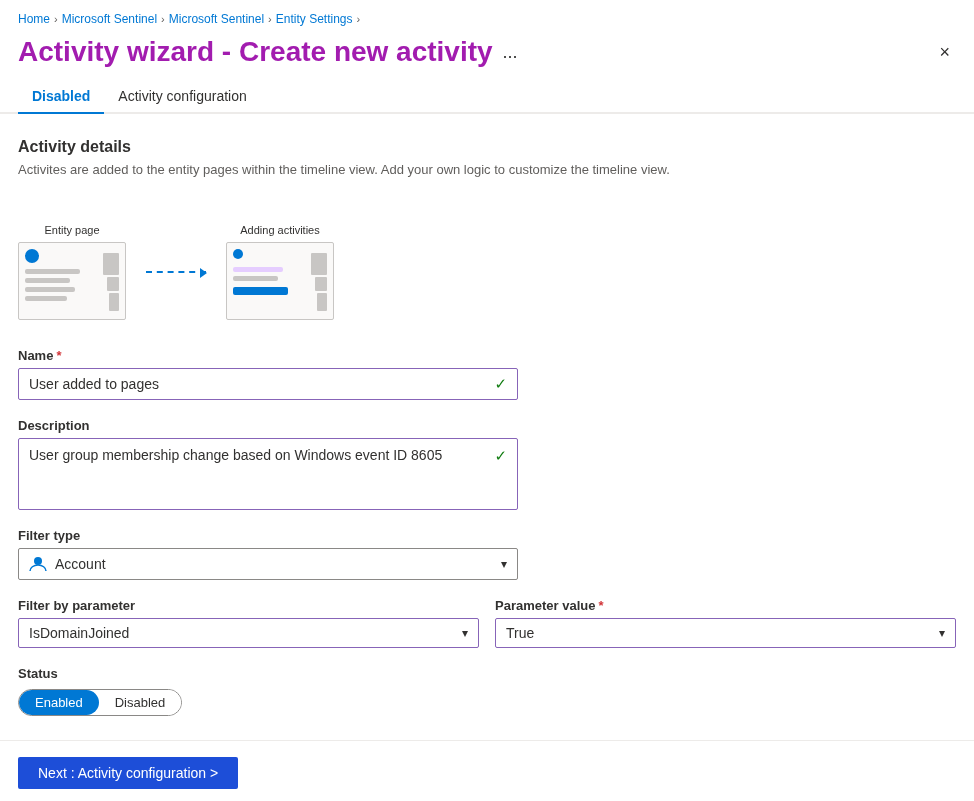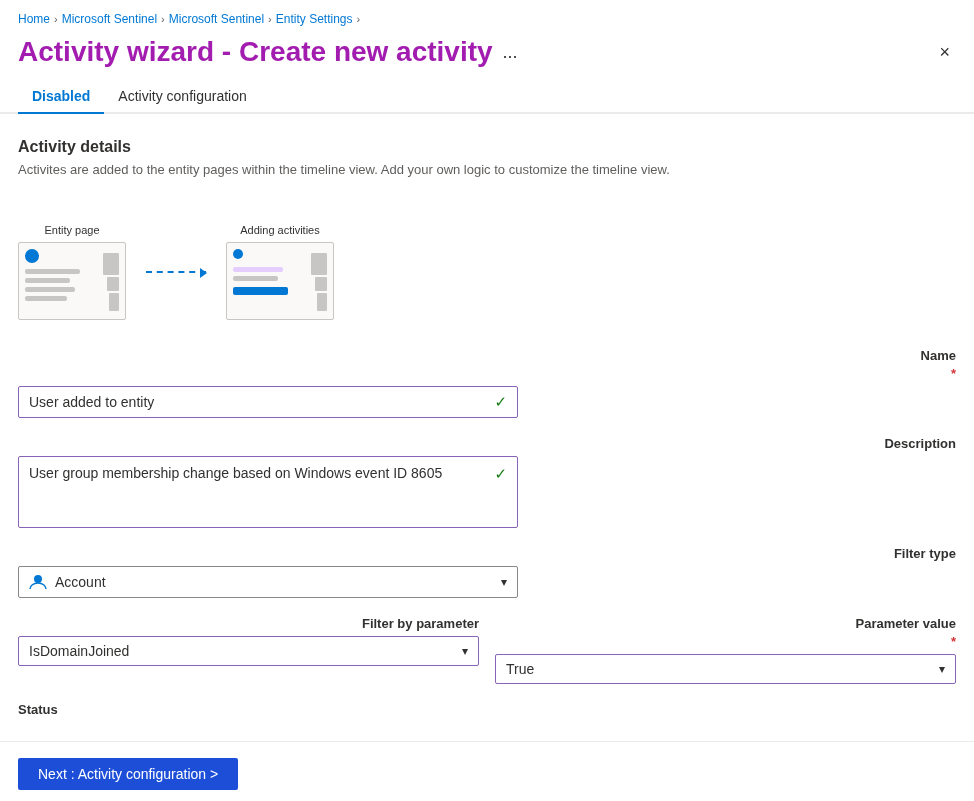--- a/index.html
+++ b/index.html
@@ -200,23 +200,22 @@
 
     
     .field-group {
       margin-bottom: 18px;
     }
     .field-label {
       font-size: 13px;
       font-weight: 600;
       margin-bottom: 5px;
       display: flex;
-      align-items: flex-end;
+      align-items: center;
       gap: 3px;
-      flex-direction: column;
     }
     .required-star {
       color: #d13438;
     }
     .field-input {
       width: 500px;
       border: 1px solid #8a8886;
       padding: 6px 10px;
       font-size: 14px;
       color: #323130;
@@ -423,21 +422,21 @@
       </div>
     </div>
   </div>
 
   <div class="field-group">
     <div class="field-label">
       <span>Name</span>
       <span class="required-star">*</span>
     </div>
     <div class="field-input active-border">
-      <span>User added to entity</span>
+      <span>User added to pages</span>
       <span class="check-icon">✓</span>
     </div>
   </div>
 
   <div class="field-group">
     <div class="field-label">
       <span>Description</span>
     </div>
     <div class="field-input description-box active-border" style="display:flex;align-items:flex-start;">
       <span style="flex:1;">User group membership change based on Windows event ID 8605</span>
@@ -474,20 +473,24 @@
       </div>
       <div class="filter-select">
         <span>True</span>
         <span class="dropdown-chevron">▾</span>
       </div>
     </div>
   </div>
 
   <div class="status-section">
     <div class="status-label">Status</div>
+    <div class="toggle-group">
+      <button class="toggle-btn active">Enabled</button>
+      <button class="toggle-btn">Disabled</button>
+    </div>
   </div>
 
 </div>
 
 <hr class="bottom-divider">
 
 <div class="footer">
   <button class="next-btn">Next : Activity configuration &gt;</button>
 </div>
 

